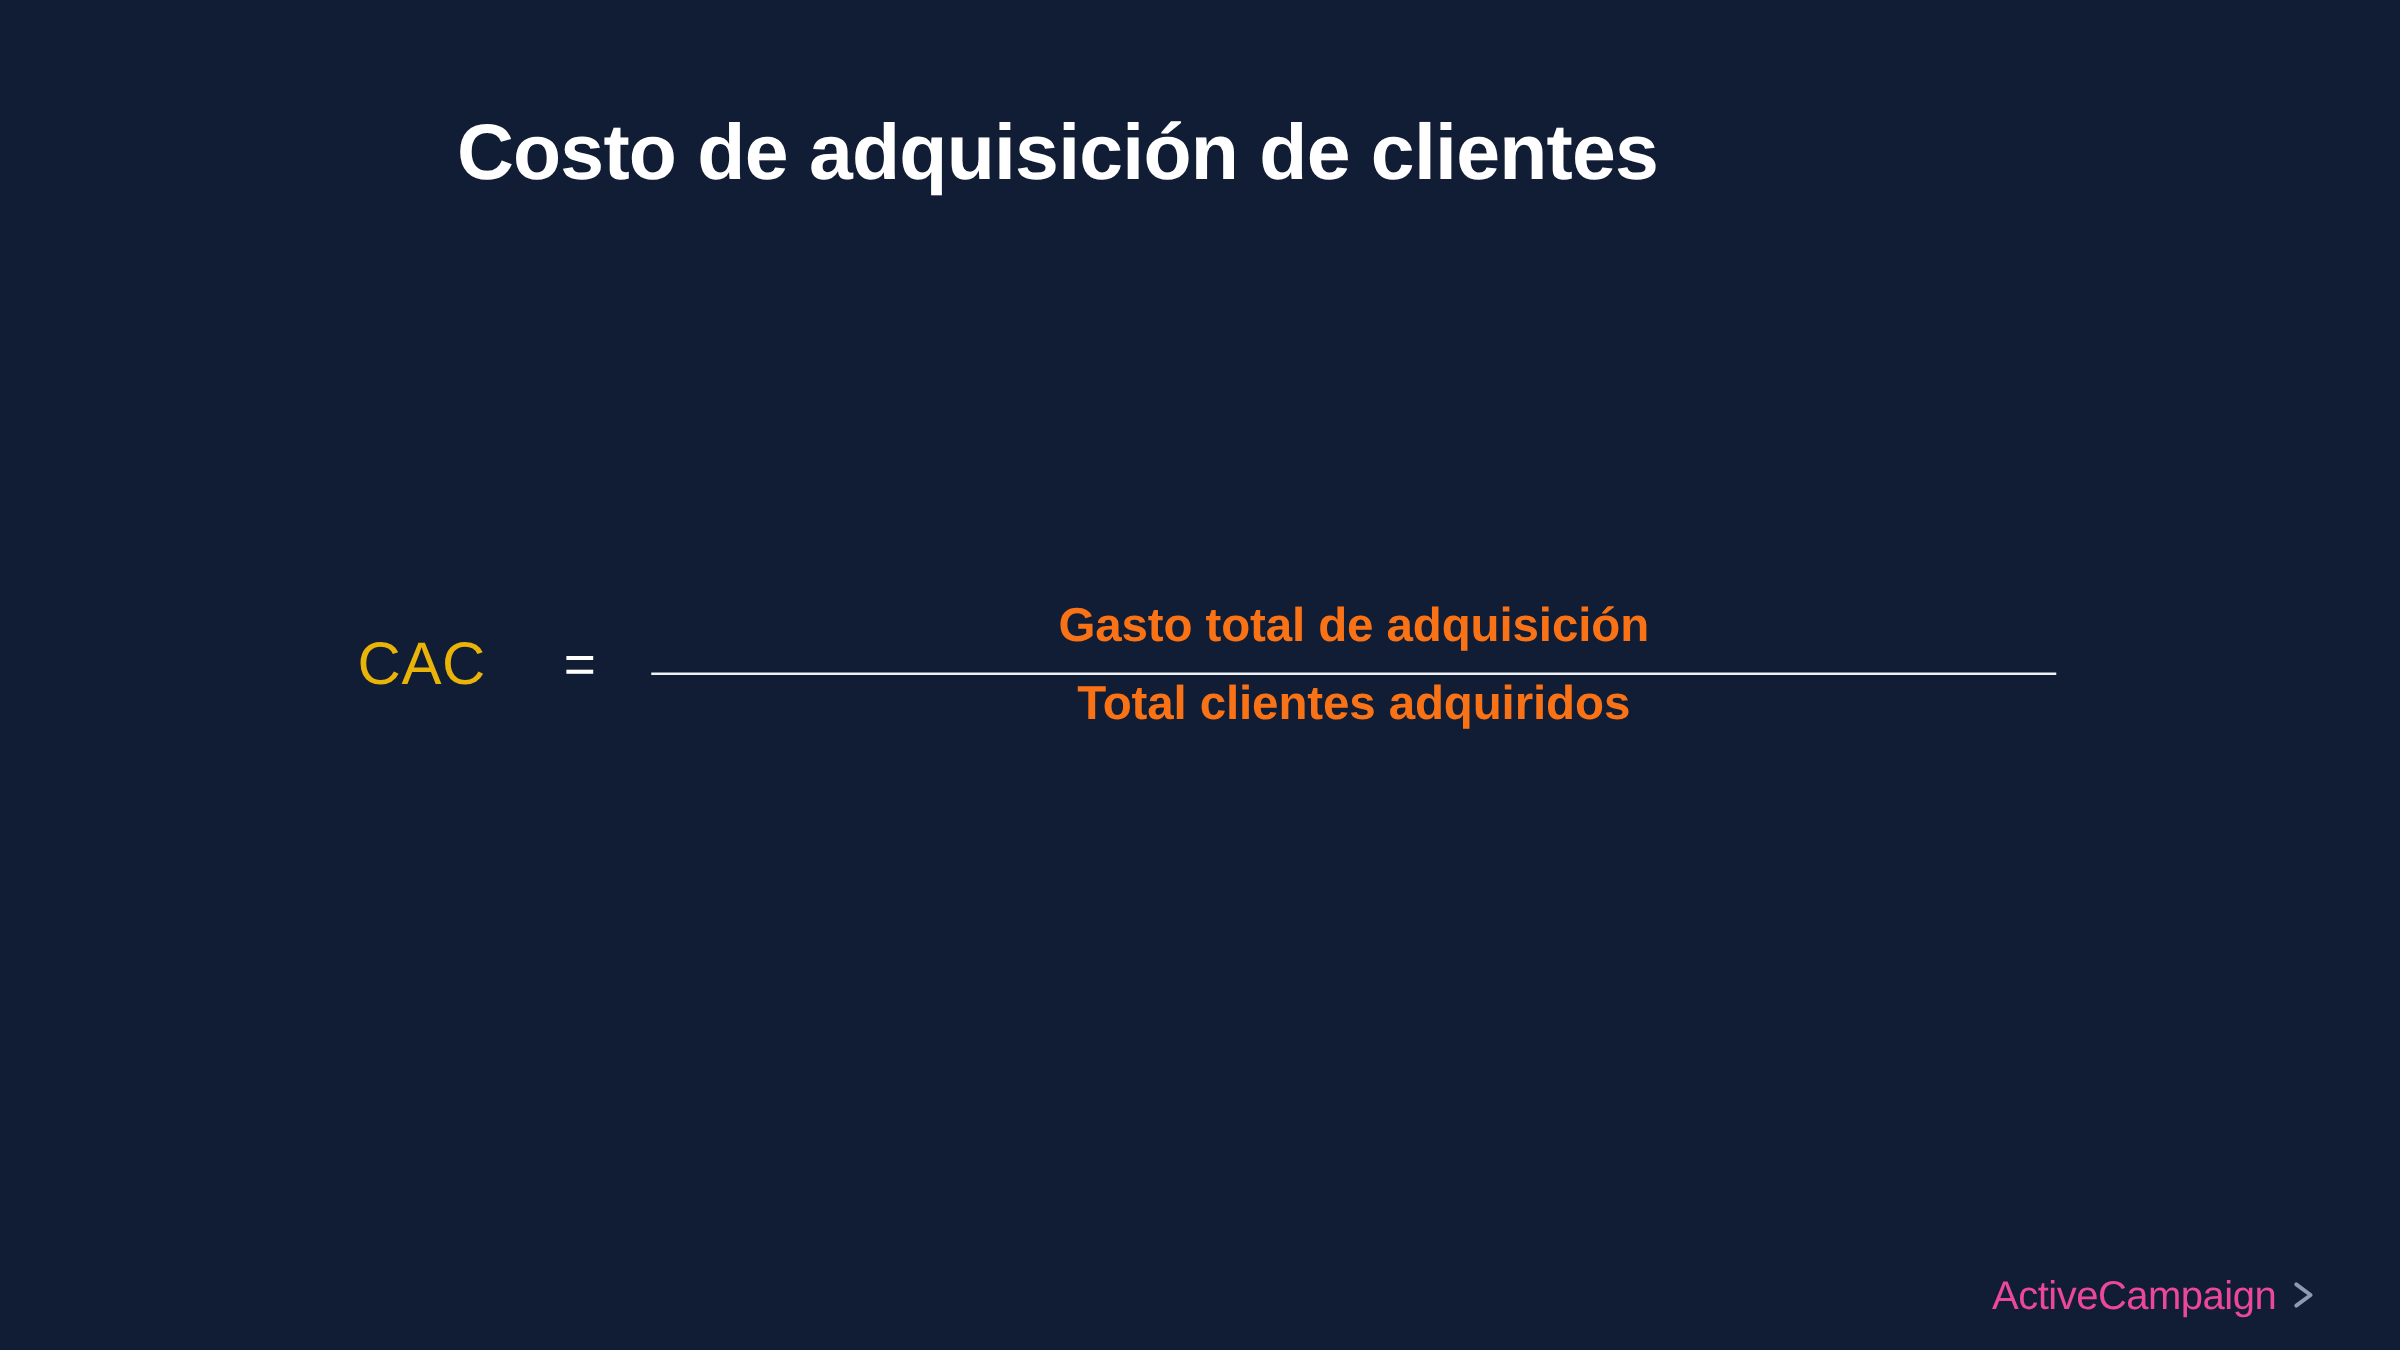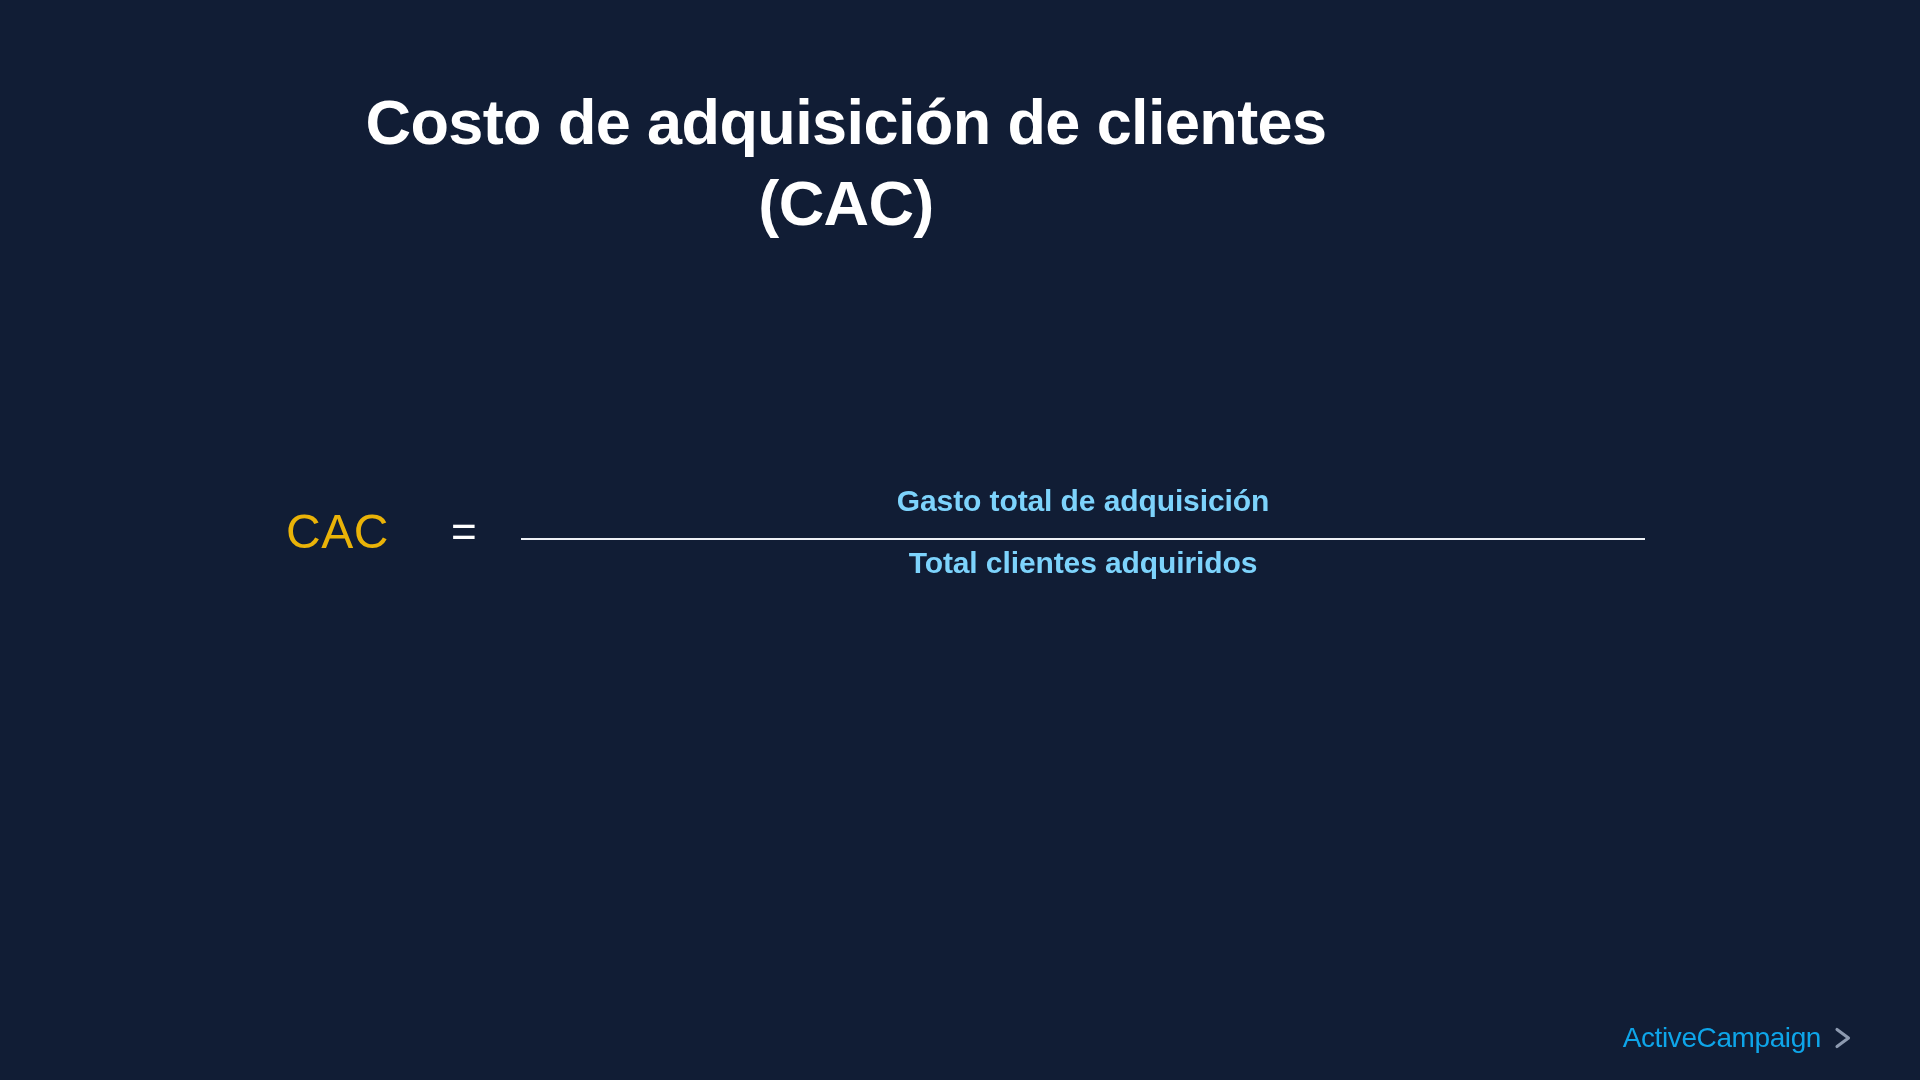--- a/index.html
+++ b/index.html
@@ -77,24 +77,24 @@
     flex: 0 0 auto;
     width: 1124px;
     display: flex;
     flex-direction: column;
     align-items: center;
     justify-content: center;
   }
 
   .fraction-numerator,
   .fraction-denominator {
-    color: #7dd3fc;
+    color: #f97316;
     font-family: "Liberation Sans", sans-serif;
     font-weight: 700;
-    font-size: 30px;
+    font-size: 38px;
     line-height: 46px;
     letter-spacing: -0.1px;
     text-align: left;
     white-space: nowrap;
   }
 
   .fraction-numerator { margin-bottom: 14px; }
   .fraction-denominator { margin-top: 0; }
 
   .fraction-bar {
@@ -107,44 +107,43 @@
   .logo {
     position: absolute;
     right: 64px;
     bottom: 28px;
     display: flex;
     flex-direction: row;
     align-items: center;
     gap: 9px;
   }
   .logo-wordmark {
-    color: #0ea5e9;
+    color: #ec4899;
     font-family: "Liberation Sans", sans-serif;
     font-weight: 400;
-    font-size: 28px;
+    font-size: 32px;
     line-height: 1;
     letter-spacing: -0.4px;
     white-space: nowrap;
   }
   .logo-chevron {
     display: block;
     width: 26px;
     height: 26px;
     color: #8d9ab0;
   }
   .logo-chevron svg { display: block; }
 </style>
 </head>
 <body>
 
 <div class="slide">
 
   <div class="title-block">
     <span class="title-line">Costo de adquisición de clientes</span>
-    <span class="title-line">(CAC)</span>
   </div>
 
   <div class="formula">
 
     <div class="formula-lhs">CAC</div>
 
     <div class="formula-equals">=</div>
 
     <div class="fraction">
       <div class="fraction-numerator">Gasto total de adquisición</div>

